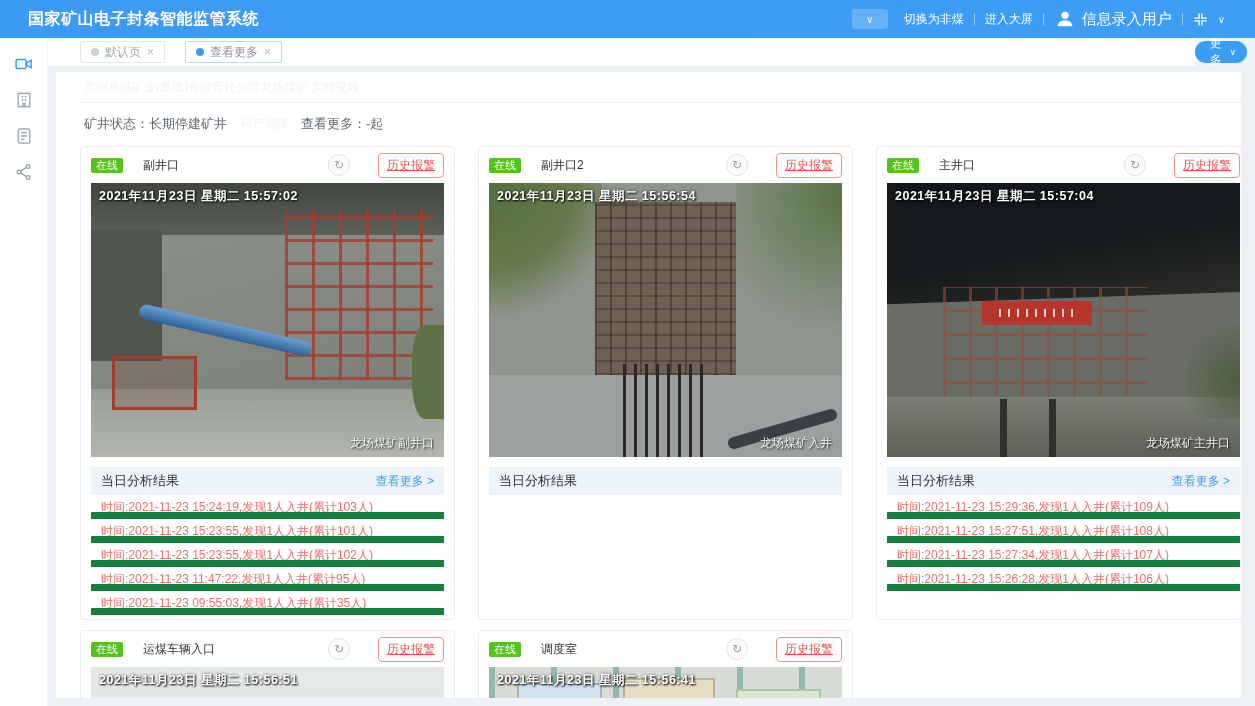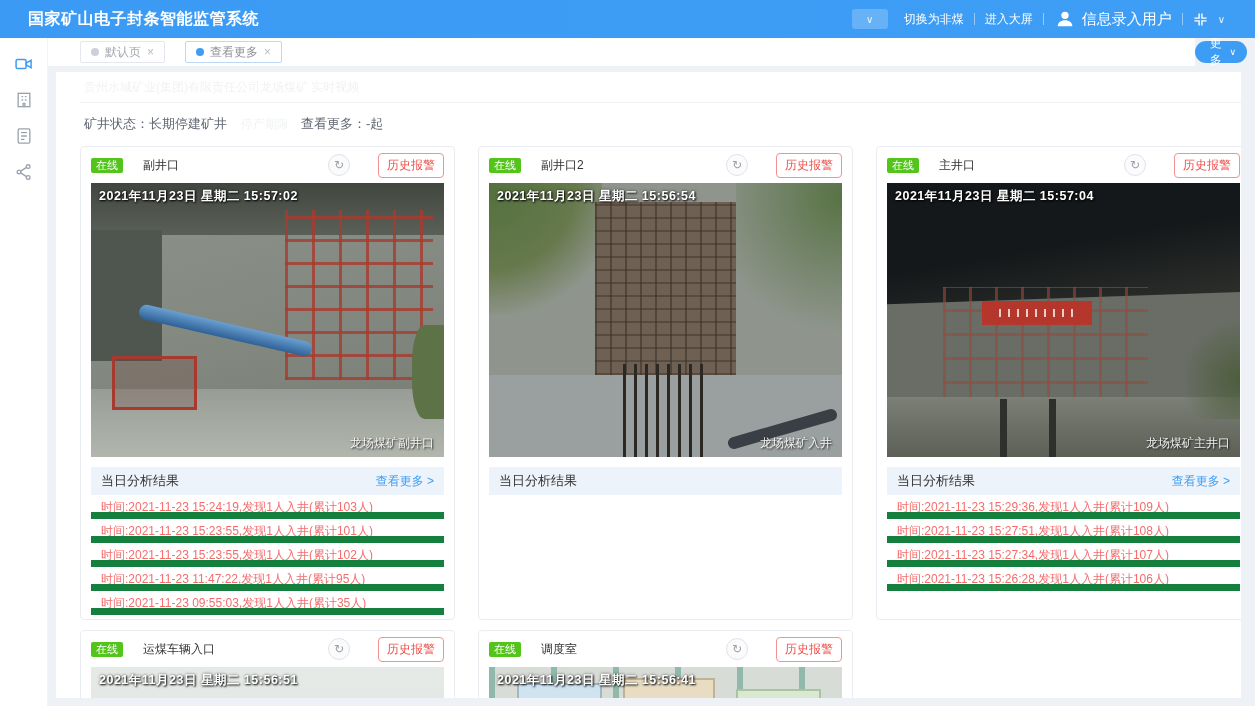--- a/index.html
+++ b/index.html
@@ -75,21 +75,21 @@
   .card-head{ height:36px; display:flex; align-items:center; gap:20px; padding:0 10px; }
   .badge{ background:#52c41a; color:#fff; font-size:11px; padding:2px 5px; border-radius:2px; line-height:1; }
   .card-title{ font-size:12px; color:#333; flex:1; }
   .refresh-btn{
     width:22px; height:22px; border:1px solid #e0e3e8; border-radius:50%; background:#fbfbfc;
     color:#9aa1ab; font-size:12px; display:flex; align-items:center; justify-content:center;
     margin-right:8px; cursor:pointer;
   }
   .history-btn{
     border:1px solid #f19390; color:#ef4f4b; background:#fff; font-size:12px;
-    padding:3px 8px; border-radius:4px; cursor:pointer; white-space:nowrap;
+    padding:3px 8px; border-radius:4px; cursor:pointer; white-space:nowrap;text-decoration:underline;
   }
   .video{ position:relative; margin:0 10px; height:274px; overflow:hidden; background:#868c85; }
   .video-time{
     position:absolute; top:5px; left:8px; z-index:5; color:#fff; font-size:12.5px; font-weight:bold;
     letter-spacing:.5px; text-shadow:1px 1px 2px rgba(0,0,0,.95),0 0 3px rgba(0,0,0,.6); white-space:nowrap;
   }
   .video-mark{
     position:absolute; bottom:5px; right:10px; z-index:5; color:rgba(255,255,255,.92);
     font-size:12px; text-shadow:1px 1px 2px rgba(0,0,0,.85); white-space:nowrap;
   }

